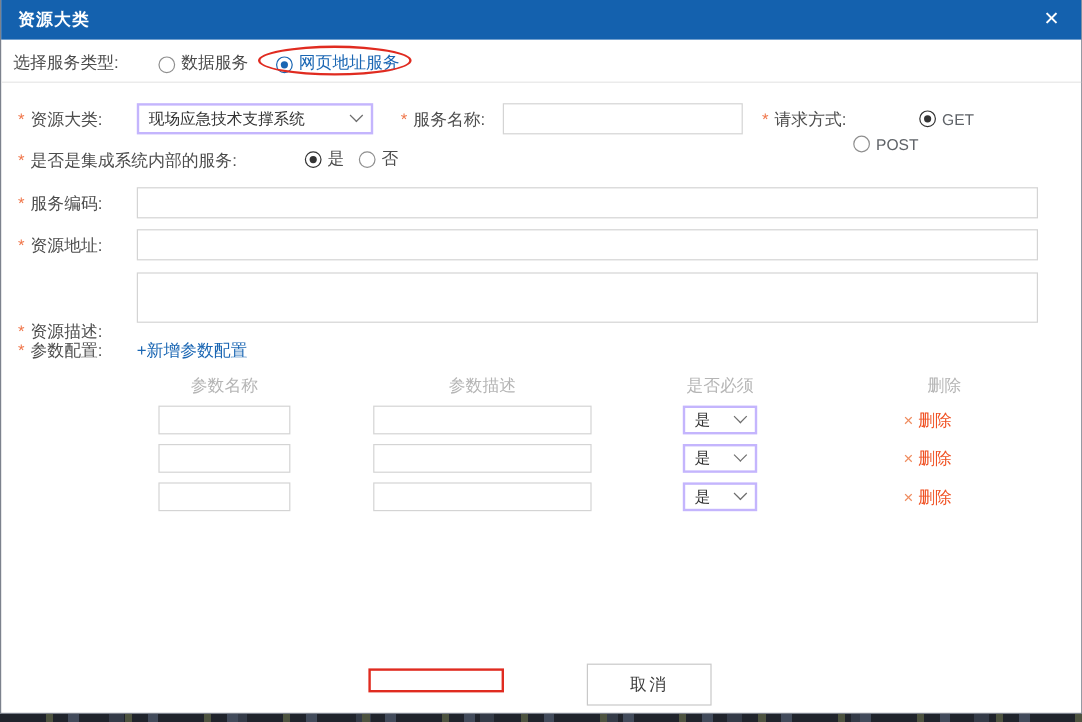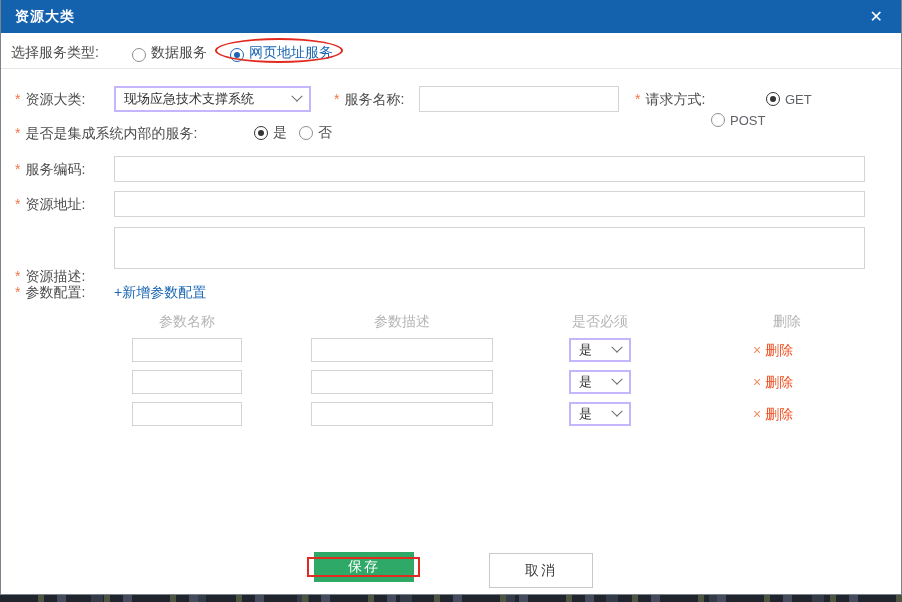--- a/index.html
+++ b/index.html
@@ -213,21 +213,20 @@
   <span class="del-link abs lh24" style="left:752px; top:370px;"><span class="del-x">×</span><span class="del-txt">删除</span></span>
 
   <input type="text" class="abs" style="left: 131px; top: 402px; width: 110px; height: 24px; padding: 0px 5px;" value="">
   <input type="text" class="abs" style="left: 310px; top: 402px; width: 182px; height: 24px; padding: 0px 5px;" value="">
   <div class="select abs" style="left:568px; top:402px; width:62px; height:24px;">
     <span>是</span>
     <span class="chev"></span>
   </div>
   <span class="del-link abs lh24" style="left:752px; top:402px;"><span class="del-x">×</span><span class="del-txt">删除</span></span>
 
-  <button class="btn-save">保存</button>
   <div class="annot-rect"></div>
   <button class="btn-cancel">取消</button>
 
 </div>
 
 <div class="bottom-strip">
   <div class="noise"></div>
 </div>
 
 </body></html>

